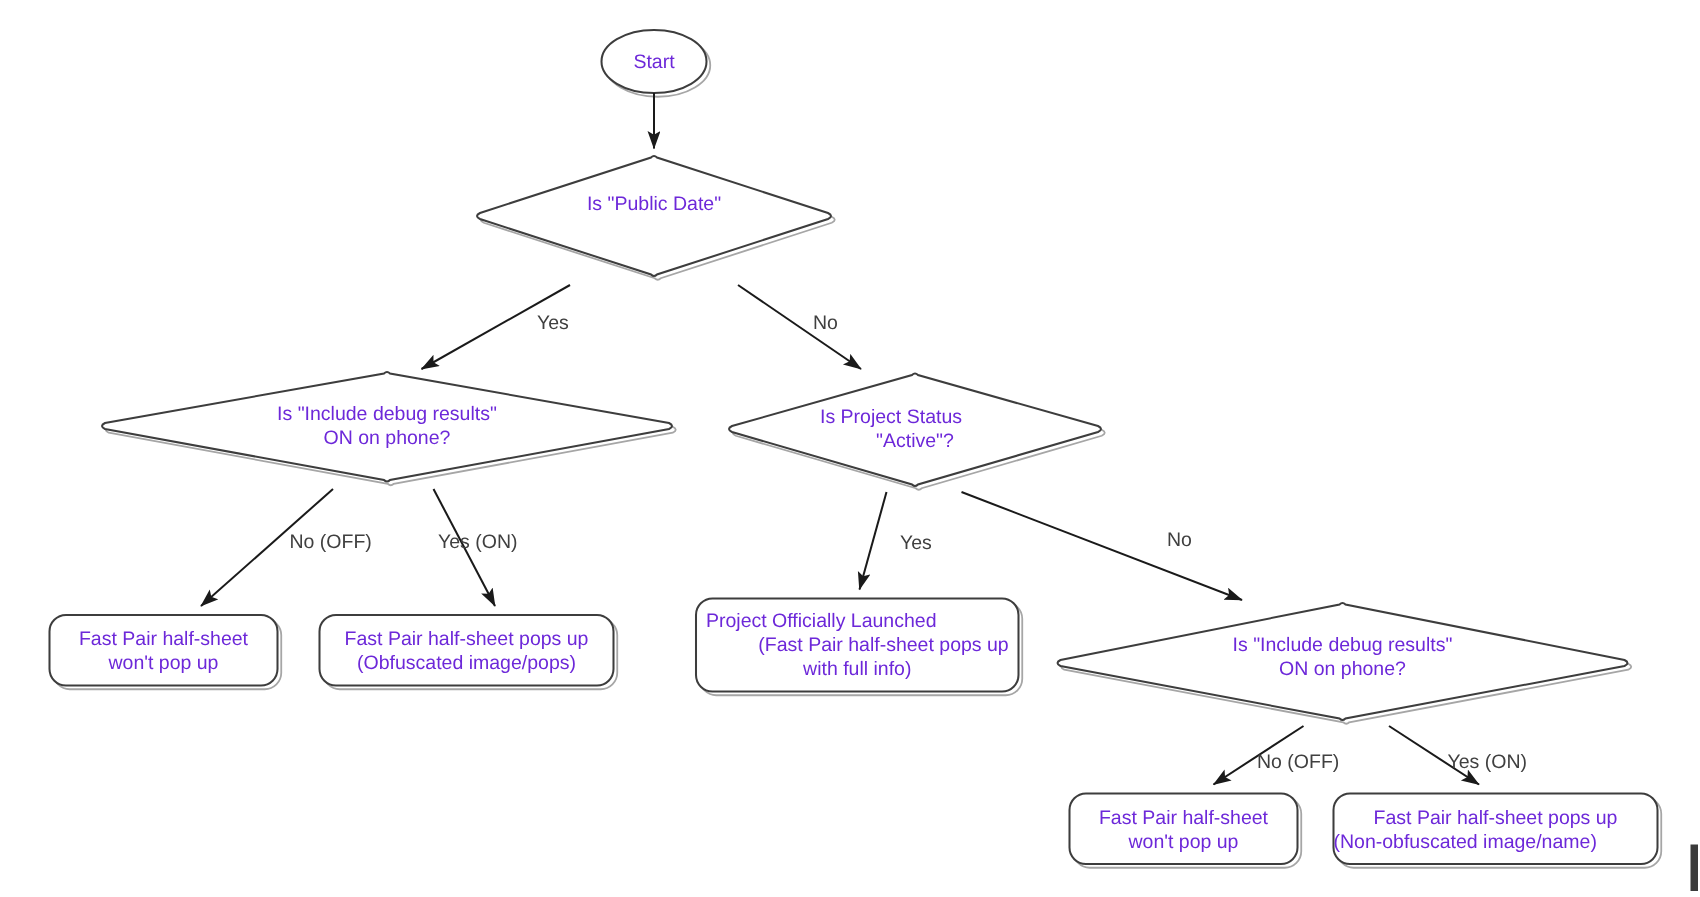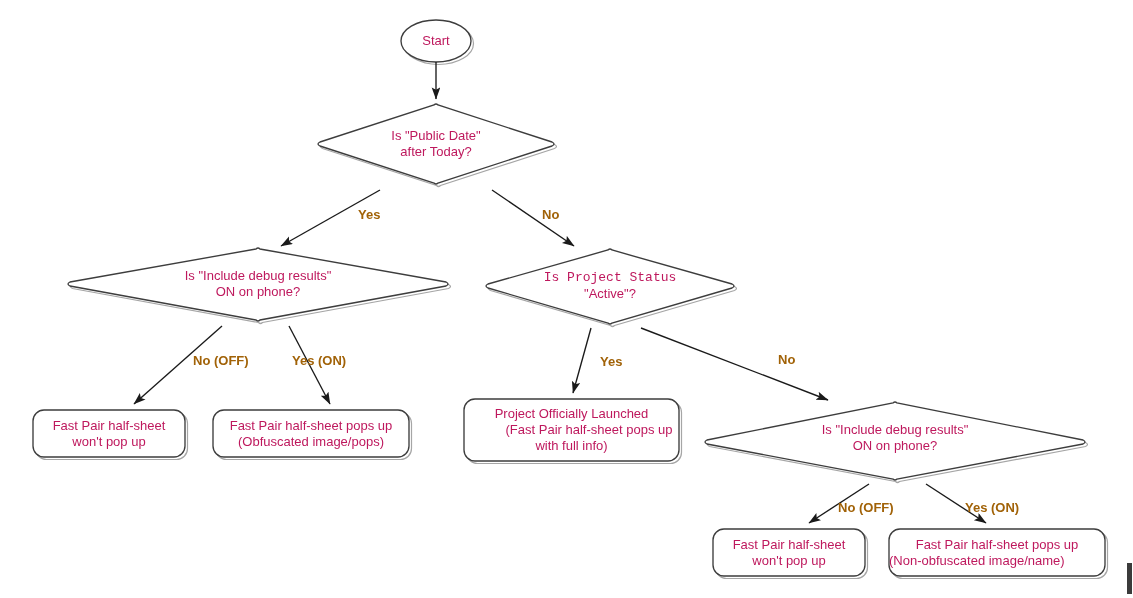--- a/index.html
+++ b/index.html
@@ -18,35 +18,34 @@
   #flow {
     position: absolute;
     left: 0;
     top: 0;
     width: 1133px;
     height: 598px;
   }
   .node-label {
     position: absolute;
     text-align: center;
-    color: #be185d;
+    color: #6d28d9;
     font-family: "Liberation Sans", sans-serif;
     font-size: 13px;
     line-height: 16px;
     white-space: pre;
     pointer-events: none;
   }
   .edge-label {
     position: absolute;
-    color: #a16207;
+    color: #404040;
     font-family: "Liberation Sans", sans-serif;
     font-size: 13px;
     line-height: 15px;
     white-space: pre;
-    font-weight: bold;
   }
   .start-label {
     font-size: 13px;
   }
   .edge-artifact {
     position: absolute;
     background: #3b3b3b;
   }
 </style>
 </head>
@@ -115,38 +114,37 @@
 
       <line x1="869" y1="484" x2="809" y2="523"></line>
 
       <line x1="926" y1="484" x2="986" y2="523"></line>
     </g>
   </svg>
 
   <div class="node-label start-label" style="left:401px; top:33px; width:70px;">Start</div>
 
   <div class="node-label" style="left:336px; top:128px; width:200px;">Is "Public Date"</div>
-  <div class="node-label" style="left:336px; top:144px; width:200px;">after Today?</div>
 
   <div class="node-label" style="left:108px; top:268px; width:300px;">Is "Include debug results"</div>
   <div class="node-label" style="left:108px; top:284px; width:300px;">ON on phone?</div>
 
-  <div class="node-label" style="left:510px; top:270px; width:200px;font-family:Liberation Mono, monospace;">Is Project Status</div>
+  <div class="node-label" style="left:494px; top:270px; width:200px;">Is Project Status</div>
   <div class="node-label" style="left:510px; top:286px; width:200px;">"Active"?</div>
 
   <div class="node-label" style="left:745px; top:422px; width:300px;">Is "Include debug results"</div>
   <div class="node-label" style="left:745px; top:438px; width:300px;">ON on phone?</div>
 
   <div class="node-label" style="left:33px; top:418px; width:152px;">Fast Pair half-sheet</div>
   <div class="node-label" style="left:33px; top:434px; width:152px;">won't pop up</div>
 
   <div class="node-label" style="left:213px; top:418px; width:196px;">Fast Pair half-sheet pops up</div>
   <div class="node-label" style="left:213px; top:434px; width:196px;">(Obfuscated image/pops)</div>
 
-  <div class="node-label" style="left:464px; top:406px; width:215px;">Project Officially Launched</div>
+  <div class="node-label" style="left:440px; top:406px; width:215px;">Project Officially Launched</div>
   <div class="node-label" style="left:464px; top:422px; width:250px;">(Fast Pair half-sheet pops up</div>
   <div class="node-label" style="left:464px; top:438px; width:215px;">with full info)</div>
 
   <div class="node-label" style="left:713px; top:537px; width:152px;">Fast Pair half-sheet</div>
   <div class="node-label" style="left:713px; top:553px; width:152px;">won't pop up</div>
 
   <div class="node-label" style="left:889px; top:537px; width:216px;">Fast Pair half-sheet pops up</div>
   <div class="node-label" style="left:889px; top:553px; width:172px;">(Non-obfuscated image/name)</div>
 
   <div class="edge-label" style="left:358px; top:207px;">Yes</div>

